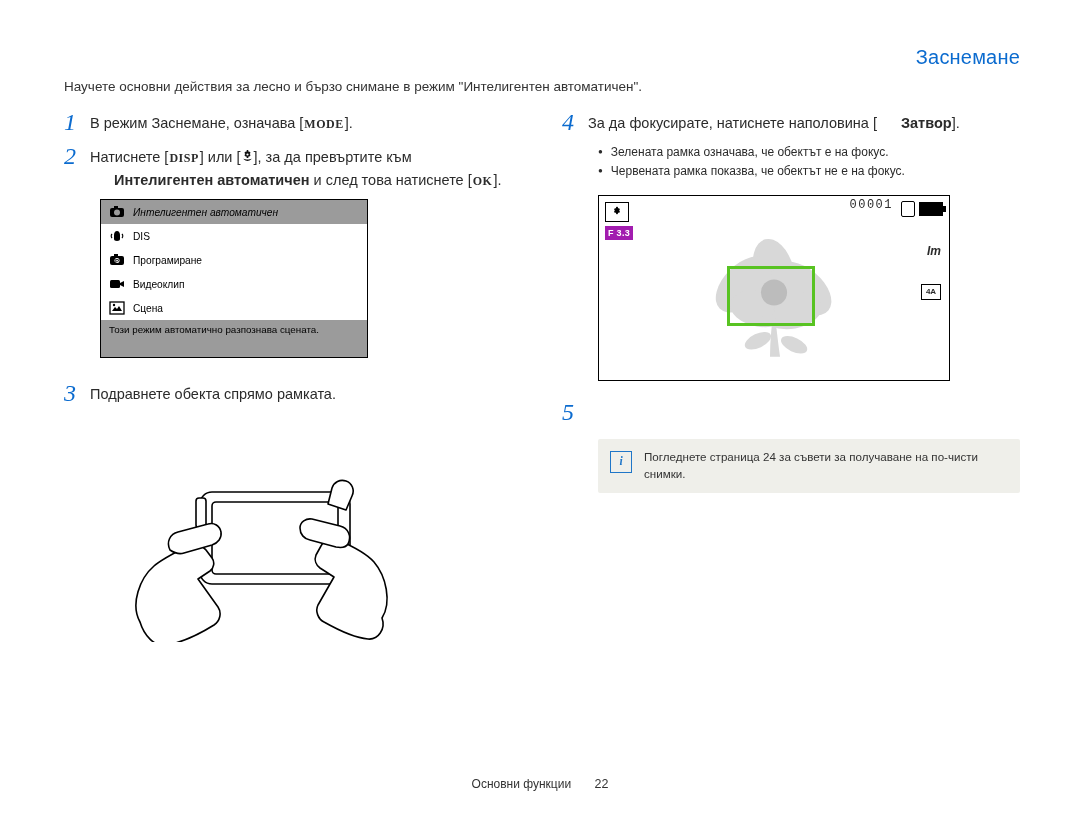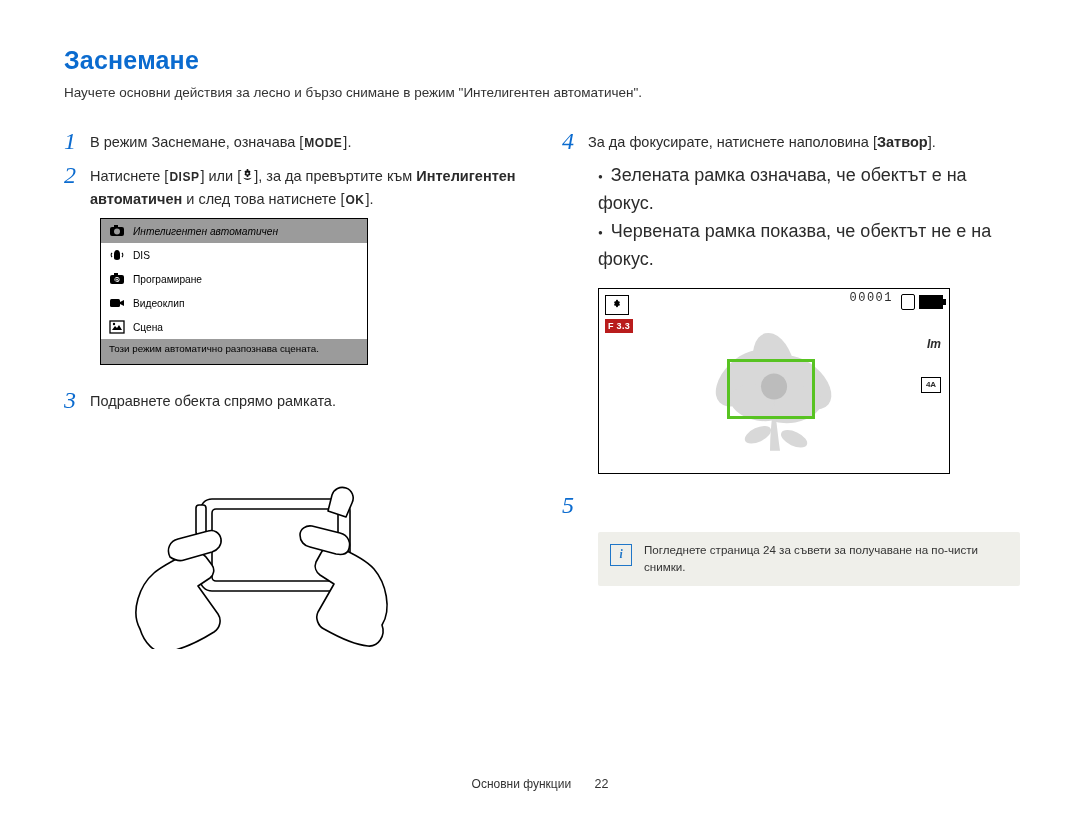--- a/index.html
+++ b/index.html
@@ -13,29 +13,30 @@
     box-sizing: border-box;
   }
   .page {
     padding: 46px 60px 20px 64px;
     box-sizing: border-box;
     position: relative;
     height: 100%;
   }
   .title {
     color: #0b6bcf;
-    font-size: 25px;
-    font-weight: 700;
+    font-size: 20px;
+    font-weight: 400;
     margin-bottom: 10px;
     letter-spacing: 0.2px;
+    text-align: right;
   }
   .intro {
     font-size: 13.5px;
     color: #333;
-    margin-bottom: 28px;
+    margin-bottom: 15px;
   }
   .cols {
     display: flex;
     gap: 40px;
   }
   .col {
     flex: 1;
     min-width: 0;
   }
   .step {
@@ -52,32 +53,32 @@
     flex: 0 0 26px;
     line-height: 1.1;
     padding-top: 0;
   }
   .step-text {
     font-size: 14.5px;
     line-height: 1.55;
     padding-top: 3px;
   }
   .btn-label {
-    font-family: Liberation Sans, sans-serif;
+    font-family: Liberation Serif, serif;
     font-weight: 700;
     font-size: 12px;
     letter-spacing: 0.5px;
     padding: 0 1px;
   }
-  .bold { font-weight: 700; }
+  .bold { font-weight: 700; padding-left: 24px; }
   .bullets {
     margin: 6px 0 14px 36px;
     padding: 0;
     list-style: none;
-    font-size: 18px;
+    font-size: 12px;
     line-height: 1.55;
   }
   .bullets li::before {
     content: "●";
     font-size: 8px;
     vertical-align: 2px;
     margin-right: 8px;
   }
 
   
@@ -103,21 +104,21 @@
     width: 16px;
     height: 14px;
     display: inline-flex;
     align-items: center;
     justify-content: center;
   }
   .mode-icon svg { display:block; }
   .mode-caption {
     background: #9b9b9b;
     font-size: 9.8px;
-    padding: 4px 8px 8px 8px;
+    padding: 4px 8px 20px 8px;
     line-height: 1.3;
     color:#000;
   }
 
   
   .hands-illus {
     margin: 16px 0 0 36px;
     width: 320px;
     height: 220px;
     display:flex;
@@ -139,21 +140,21 @@
     position: absolute;
     top: 6px; left: 6px;
     width: 22px; height: 18px;
     border: 1px solid #000;
     display:flex; align-items:center; justify-content:center;
   }
   .preview-f {
     position: absolute;
     top: 30px; left: 6px;
     width: 28px; height: 14px;
-    background:#b91c1c; color:#fff;
+    background:#a21caf; color:#fff;
     font-size:9px; font-weight:700;
     display:flex; align-items:center; justify-content:center;
     letter-spacing:0.3px;
   }
   .preview-count {
     position:absolute;
     top:2px; right:56px;
     font-family: "Courier New", monospace;
     font-size:12px; letter-spacing:1.5px;
   }

